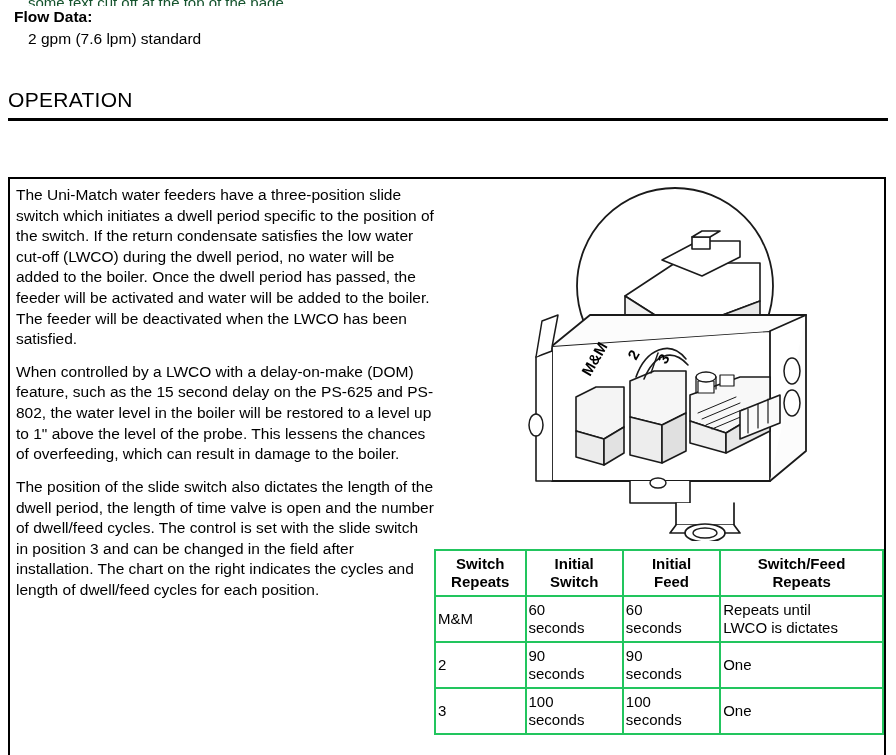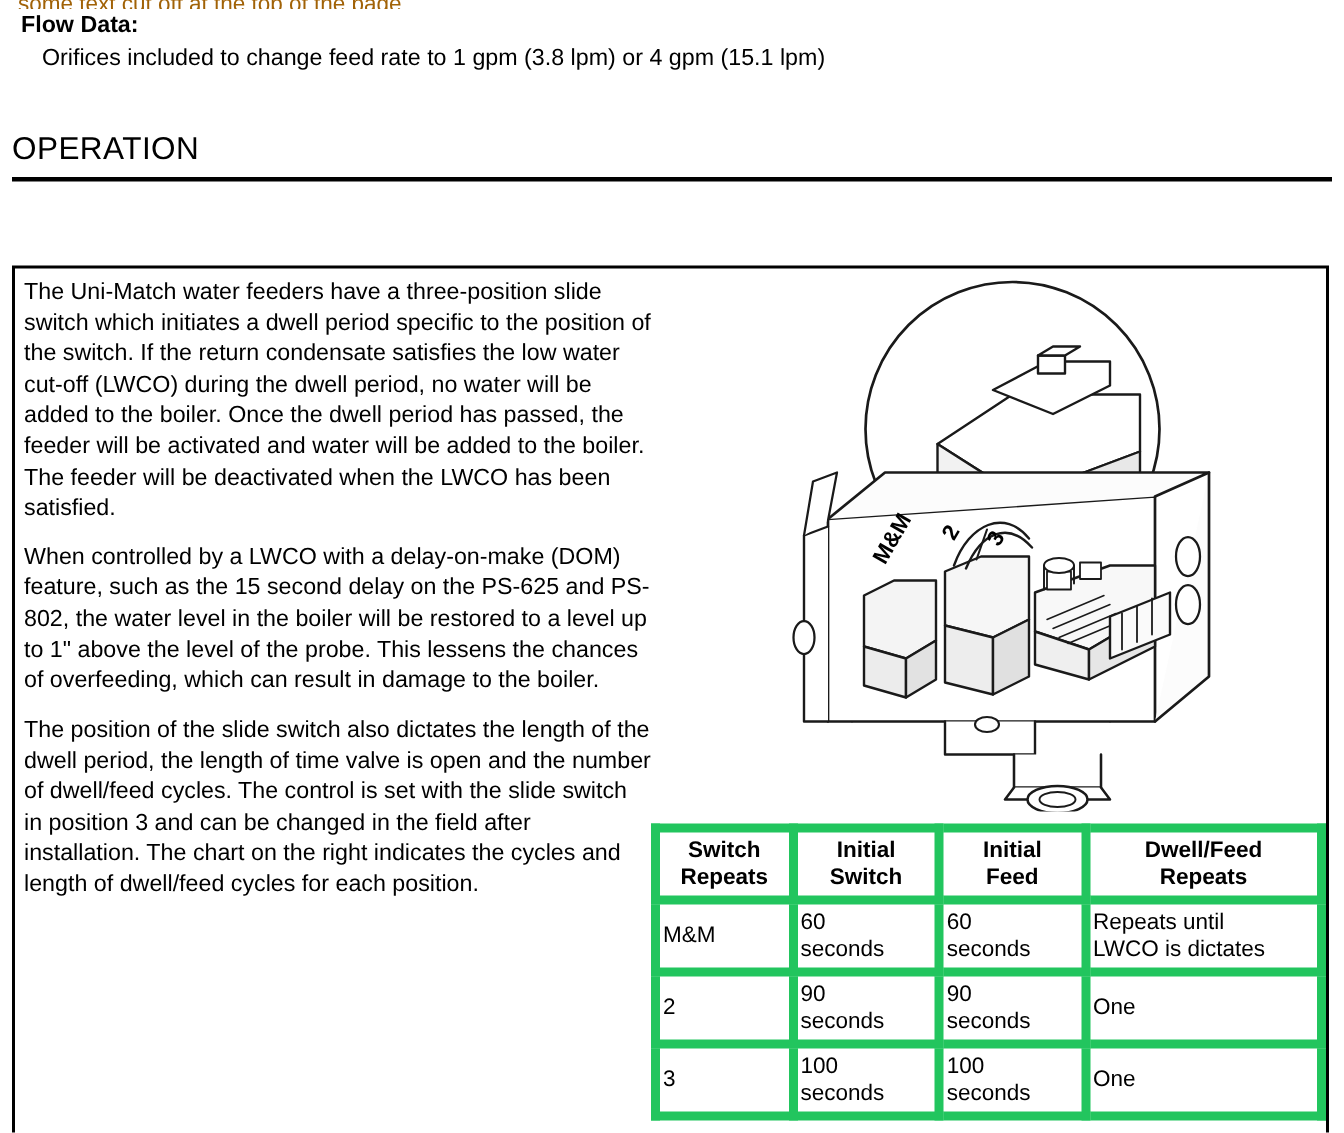--- a/index.html
+++ b/index.html
@@ -19,22 +19,22 @@
   
   .top-block {
     padding: 0 8px;
     position: relative;
   }
   .partial-line {
     height: 6px;
     overflow: hidden;
     font-size: 15px;
     line-height: 6px;
-    color: #a16207;
-    margin-left: 4px;
+    color: #14532d;
+    margin-left: 20px;
   }
   .flow-title {
     font-size: 15.5px;
     font-weight: bold;
     margin: 2px 0 2px 6px;
   }
   .flow-line {
     font-size: 15.5px;
     margin-left: 20px;
     line-height: 1.42;
@@ -93,21 +93,21 @@
     left: 424px;
     top: 370px;
     width: 450px;
   }
   table.spec {
     border-collapse: collapse;
     width: 450px;
     font-size: 15px;
   }
   table.spec th, table.spec td {
-    border: 6px solid #22c55e;
+    border: 2px solid #22c55e;
     vertical-align: middle;
     padding: 3px 2px;
     font-weight: normal;
     line-height: 1.2;
   }
   table.spec th {
     font-weight: bold;
     font-size: 15px;
   }
   .c1 { width: 88px; }
@@ -125,21 +125,21 @@
   }
 </style>
 </head>
 <body>
 
 <div class="top-block">
   <div class="partial-line">
     <span>some text cut off at the top of the page</span>
   </div>
   <div class="flow-title">Flow Data:</div>
-  <div class="flow-line">Orifices included to change feed rate to 1 gpm (3.8 lpm) or 4 gpm (15.1 lpm)</div>
+  <div class="flow-line">2 gpm (7.6 lpm) standard</div>
 </div>
 
 <div class="op-heading">OPERATION</div>
 <div class="op-rule"></div>
 
 <div class="panel">
 
   <div class="text-col">
     <p>The Uni-Match water feeders have a three-position slide switch which initiates a dwell period specific to the position of the switch. If the return condensate satisfies the low water cut-off (LWCO) during the dwell period, no water will be added to the boiler. Once the dwell period has passed, the feeder will be activated and water will be added to the boiler. The feeder will be deactivated when the LWCO has been satisfied.</p>
     <p>When controlled by a LWCO with a delay-on-make (DOM) feature, such as the 15 second delay on the PS-625 and PS-802, the water level in the boiler will be restored to a level up to 1" above the level of the probe. This lessens the chances of overfeeding, which can result in damage to the boiler.</p>
@@ -244,21 +244,21 @@
           </th>
           <th class="c2">
             <div>Initial</div>
             <div>Switch</div>
           </th>
           <th class="c3">
             <div>Initial</div>
             <div>Feed</div>
           </th>
           <th class="c4">
-            <div>Dwell/Feed</div>
+            <div>Switch/Feed</div>
             <div>Repeats</div>
           </th>
         </tr>
       </thead>
       <tbody>
         <tr class="row-b">
           <td>M&amp;M</td>
           <td>
             <div>60</div>
             <div>seconds</div>

